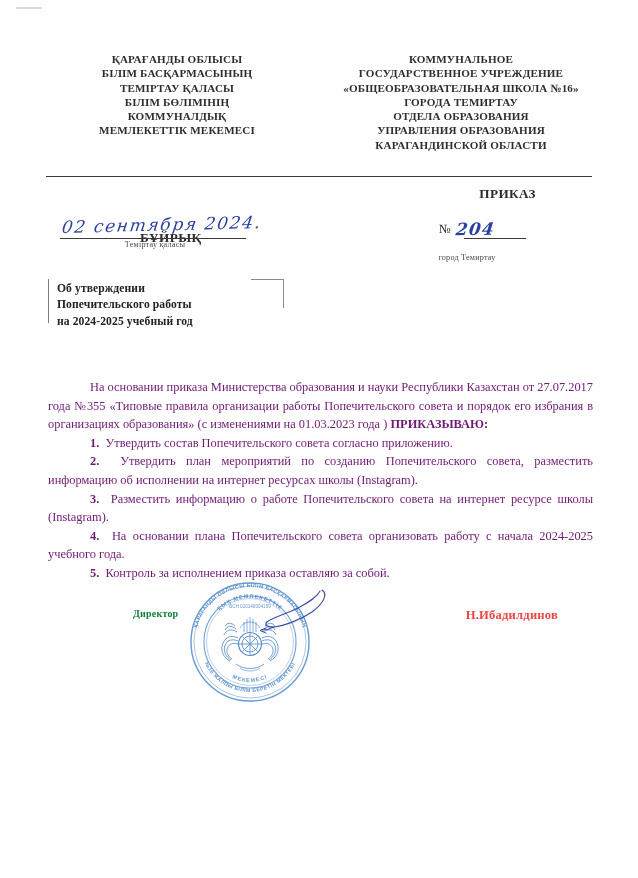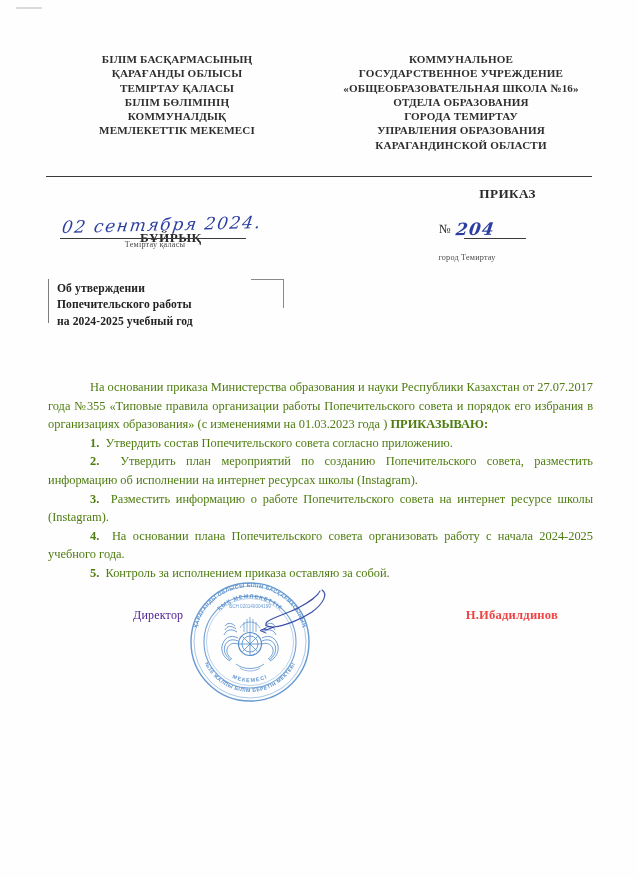--- a/index.html
+++ b/index.html
@@ -219,21 +219,21 @@
 
   
   .body-text {
     position: absolute;
     left: 48px;
     top: 378px;
     width: 545px;
     font-size: 12.4px;
     line-height: 18.6px;
     text-align: justify;
-    color: #4d7c0f;
+    color: #701a75;
   }
   .body-text p {
     margin: 0;
     text-indent: 42px;
     text-align: justify;
   }
   .body-text b { font-weight: bold; }
 
   .list-item {
     margin: 0;
@@ -249,23 +249,23 @@
     position: absolute;
     left: 48px;
     top: 608px;
     width: 545px;
     height: 30px;
   }
   .sig-role {
     position: absolute;
     left: 85px;
     top: 0;
-    font-weight: normal;
-    font-size: 12px;
-    color: #4c1d95;
+    font-weight: bold;
+    font-size: 10px;
+    color: #15803d;
     letter-spacing: 0.2px;
   }
   .sig-name {
     position: absolute;
     right: 35px;
     top: 0;
     font-weight: bold;
     font-size: 12.6px;
     color: #ef4444;
     letter-spacing: 0.2px;
@@ -295,34 +295,34 @@
 </head>
 <body>
 
 <div class="page">
 
   <div class="scan-speck"></div>
 
   <div class="header">
 
     <div class="header-col header-col-left">
+      <div class="line">ҚАРАҒАНДЫ ОБЛЫСЫ</div>
       <div class="line">БІЛІМ БАСҚАРМАСЫНЫҢ</div>
-      <div class="line">ҚАРАҒАНДЫ ОБЛЫСЫ</div>
       <div class="line">ТЕМІРТАУ ҚАЛАСЫ</div>
       <div class="line">БІЛІМ  БӨЛІМІНІҢ</div>
       <div class="line">КОММУНАЛДЫҚ</div>
       <div class="line">МЕМЛЕКЕТТІК МЕКЕМЕСІ</div>
     </div>
 
     <div class="header-col header-col-right">
       <div class="line">КОММУНАЛЬНОЕ</div>
       <div class="line">ГОСУДАРСТВЕННОЕ УЧРЕЖДЕНИЕ</div>
       <div class="line">«ОБЩЕОБРАЗОВАТЕЛЬНАЯ ШКОЛА №16»</div>
+      <div class="line">ГОРОДА ТЕМИРТАУ</div>
       <div class="line">ОТДЕЛА ОБРАЗОВАНИЯ</div>
-      <div class="line">ГОРОДА ТЕМИРТАУ</div>
       <div class="line">УПРАВЛЕНИЯ ОБРАЗОВАНИЯ</div>
       <div class="line">КАРАГАНДИНСКОЙ ОБЛАСТИ</div>
     </div>
   </div>
 
   <div class="rule"></div>
 
   <div class="order-words">
     <div class="order-kz">БҰЙРЫҚ</div>
     <div class="order-ru">ПРИКАЗ</div>

